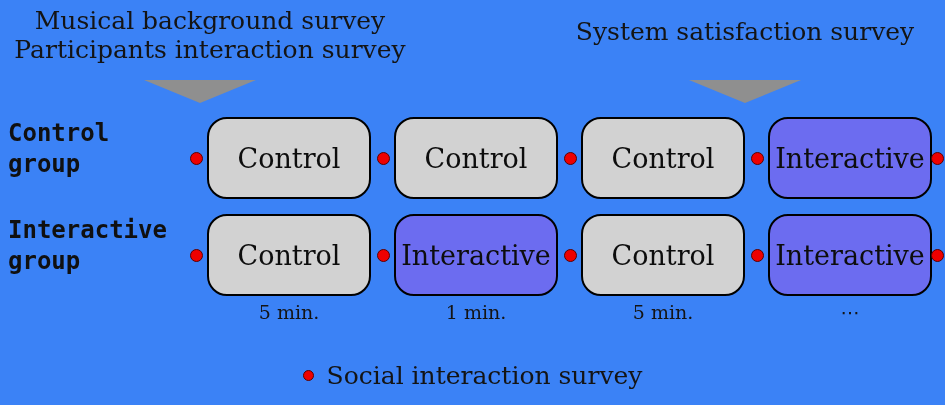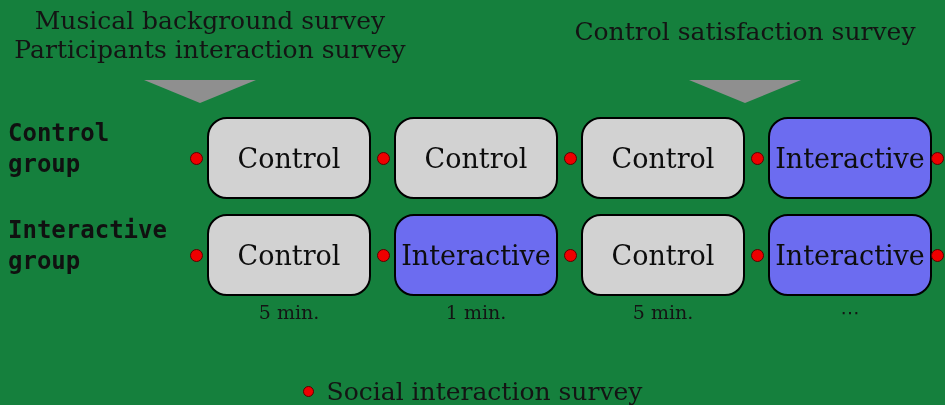--- a/index.html
+++ b/index.html
@@ -5,21 +5,21 @@
   html, body {
     margin: 0;
     padding: 0;
     background: #ffffff;
     font-family: "DejaVu Serif", serif;
   }
   .figure {
     position: relative;
     width: 945px;
     height: 405px;
-    background: #15803d;
+    background: #3b82f6;
     color: #111111;
     overflow: hidden;
   }
 
   
   .annotation {
     position: absolute;
     text-align: center;
     font-size: 25px;
     line-height: 29px;
@@ -107,21 +107,20 @@
   
   .legend {
     position: absolute;
     left: 0;
     top: 361px;
     width: 945px;
     display: flex;
     align-items: center;
     justify-content: center;
     gap: 13px;
-    margin-top: 16px;
   }
   .legend .legend-dot {
     width: 11px;
     height: 11px;
     border-radius: 50%;
     background: var(--dot-fill, #ee0000);
     border: 1.5px solid var(--dot-border, #5a0000);
     box-sizing: border-box;
     flex: 0 0 auto;
   }
@@ -133,21 +132,21 @@
 </head>
 <body>
 
 <div class="figure">
 
   <div class="annotation annotation-pre">
     <div>Musical background survey</div>
     <div>Participants interaction survey</div>
   </div>
   <div class="annotation annotation-post">
-    <div>Control satisfaction survey</div>
+    <div>System satisfaction survey</div>
   </div>
 
   <div class="down-arrow left"></div>
   <div class="down-arrow right"></div>
 
   <div class="group-label row1">
     <div>Control</div>
     <div>group</div>
   </div>
   <div class="group-label row2">

